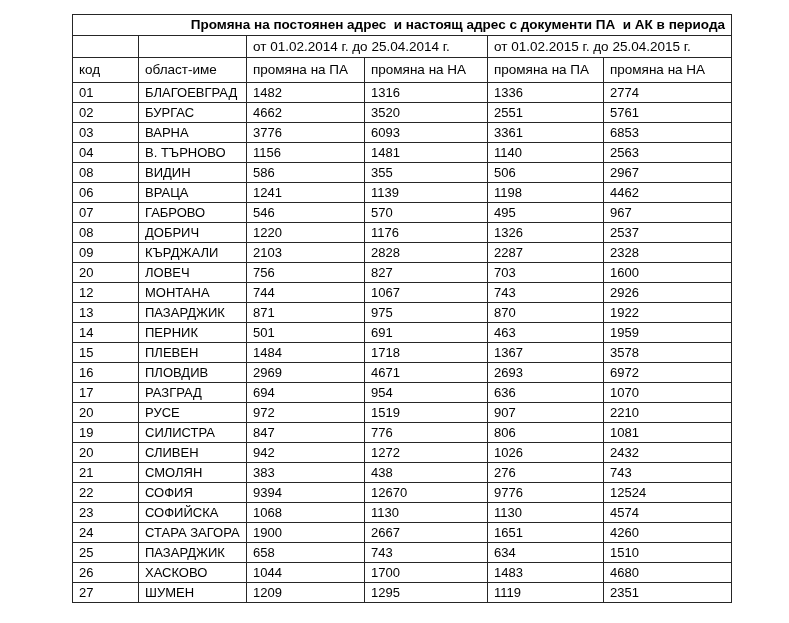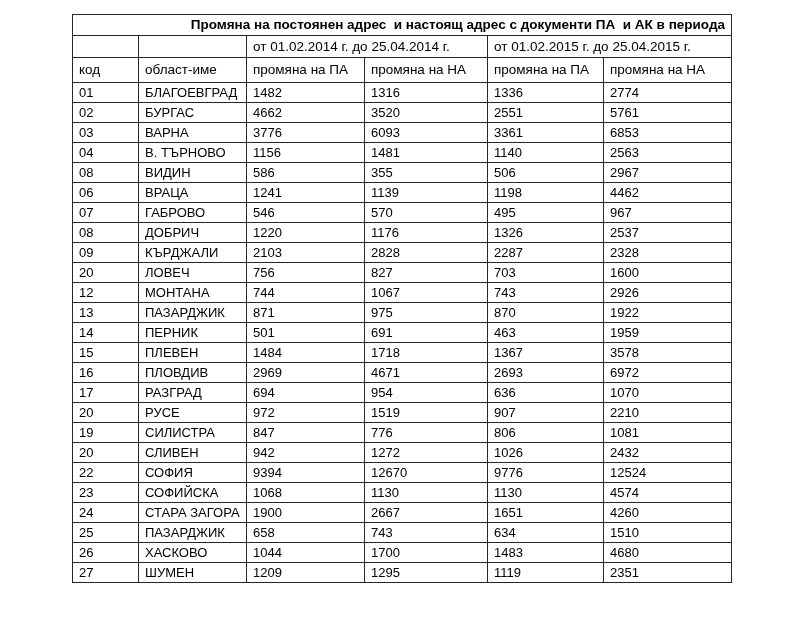--- a/index.html
+++ b/index.html
@@ -233,20 +233,28 @@
         </tr>
         <tr>
           <td>20</td>
           <td>СЛИВЕН</td>
           <td>942</td>
           <td>1272</td>
           <td>1026</td>
           <td>2432</td>
         </tr>
         <tr>
+          <td>21</td>
+          <td>СМОЛЯН</td>
+          <td>383</td>
+          <td>438</td>
+          <td>276</td>
+          <td>743</td>
+        </tr>
+        <tr>
           <td>22</td>
           <td>СОФИЯ</td>
           <td>9394</td>
           <td>12670</td>
           <td>9776</td>
           <td>12524</td>
         </tr>
         <tr>
           <td>23</td>
           <td>СОФИЙСКА</td>

